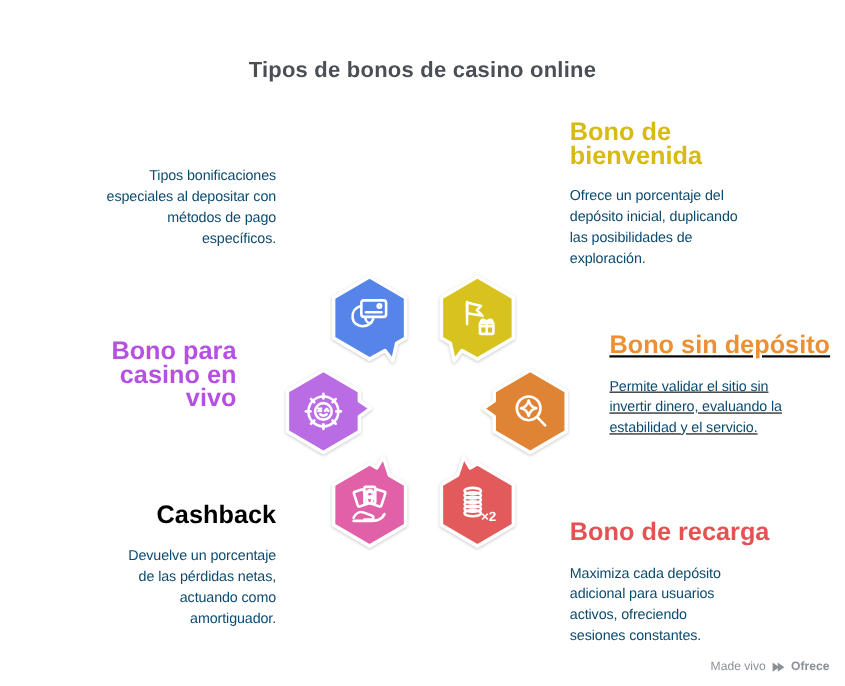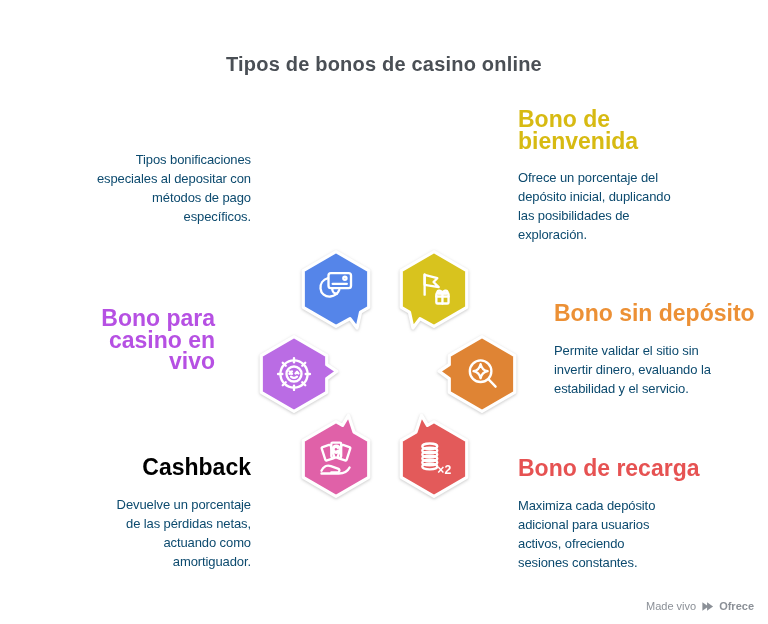--- a/index.html
+++ b/index.html
@@ -13,25 +13,25 @@
   }
   .block{position:absolute;}
   .block h2{font-size:23px;line-height:21.5px;font-weight:700;margin:0;}
   .block p{font-size:13px;line-height:19px;color:#0c4a6e;margin:16px 0 0;letter-spacing:-0.1px;}
   .align-r{text-align:right;}
   .b-tl{left:91px;top:134px;width:160px;}
   .b-tl h2{max-width:140px;margin-left:auto;}
   .b-tr{left:518px;top:109px;width:164px;}
   .b-tr h2{max-width:112px;}
   .b-ml{left:65px;top:308px;width:150px;}
-  .b-mr{left:554px;top:303px;width:160px;}
+  .b-mr{left:554px;top:303px;width:160px;text-decoration:underline;}
   .b-mr h2{white-space:nowrap;}
   .b-bl{left:101px;top:457px;width:150px;}
   .b-bl h2{white-space:nowrap;}
-  .b-br{left:518px;top:458px;width:160px;}
+  .b-br{left:518px;top:473px;width:160px;}
   .b-br h2{white-space:nowrap;}
   .hex{position:absolute;width:78px;height:82px;}
   .hex .hexsvg{position:absolute;left:0;top:0;width:100%;height:100%;overflow:visible;
     filter:drop-shadow(0 1px 1.5px rgba(70,70,70,.28));}
   .hex .icon{position:absolute;left:50%;top:50%;transform:translate(-50%,-50%);
     width:45px;height:45px;overflow:visible;}
   .hx-blue{left:297px;top:248px;}
   .hx-yellow{left:395px;top:248px;}
   .hx-purple{left:255px;top:333px;}
   .hx-orange{left:443px;top:333px;}

